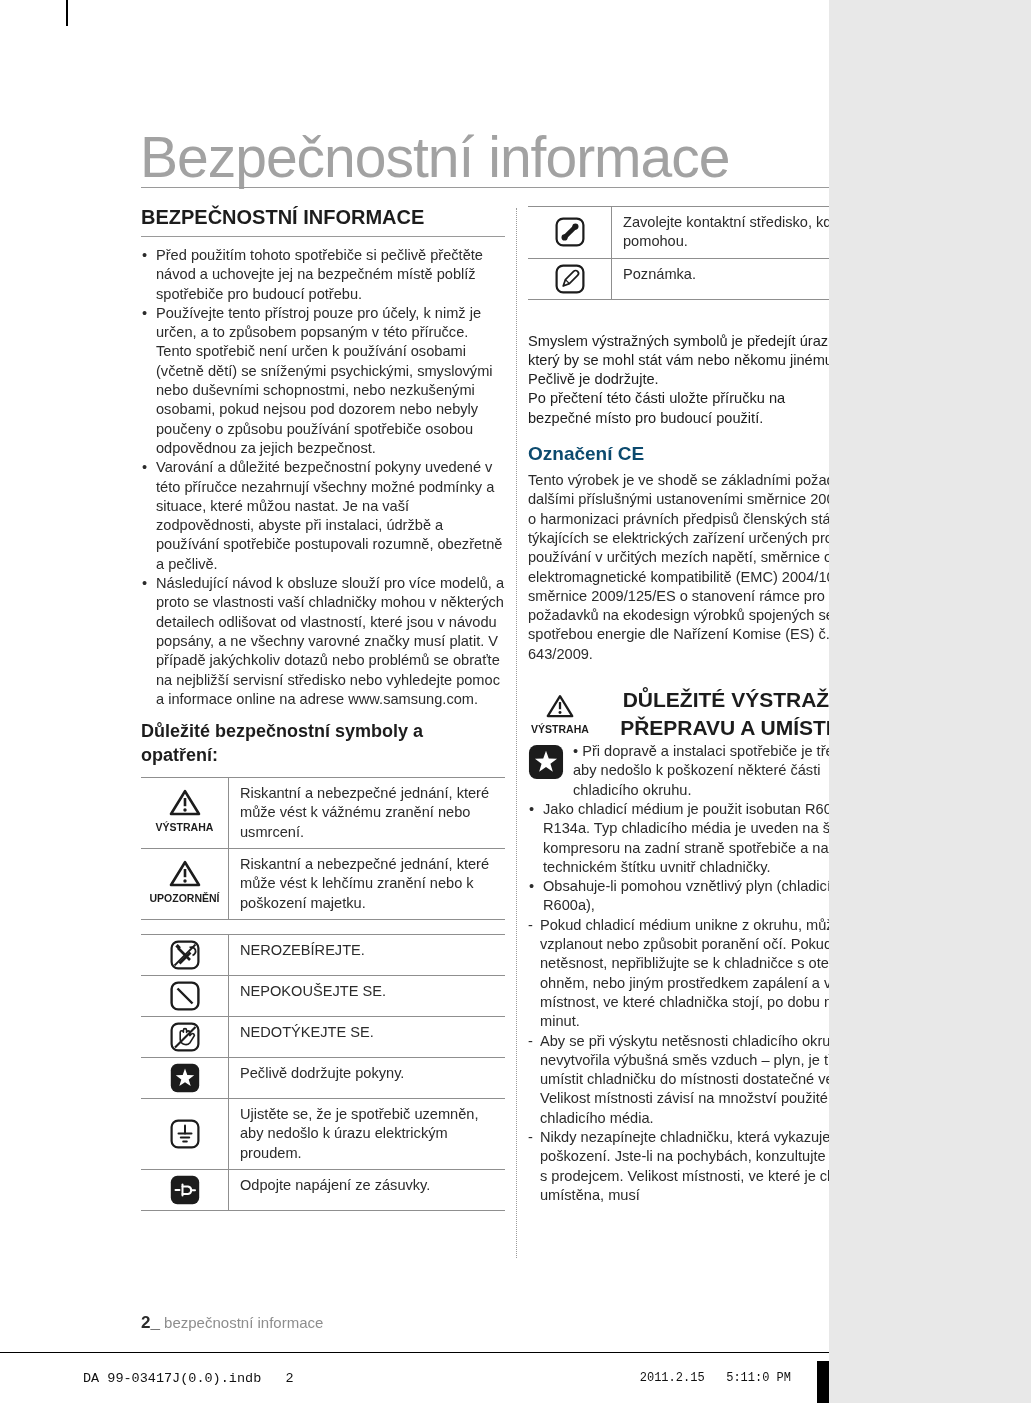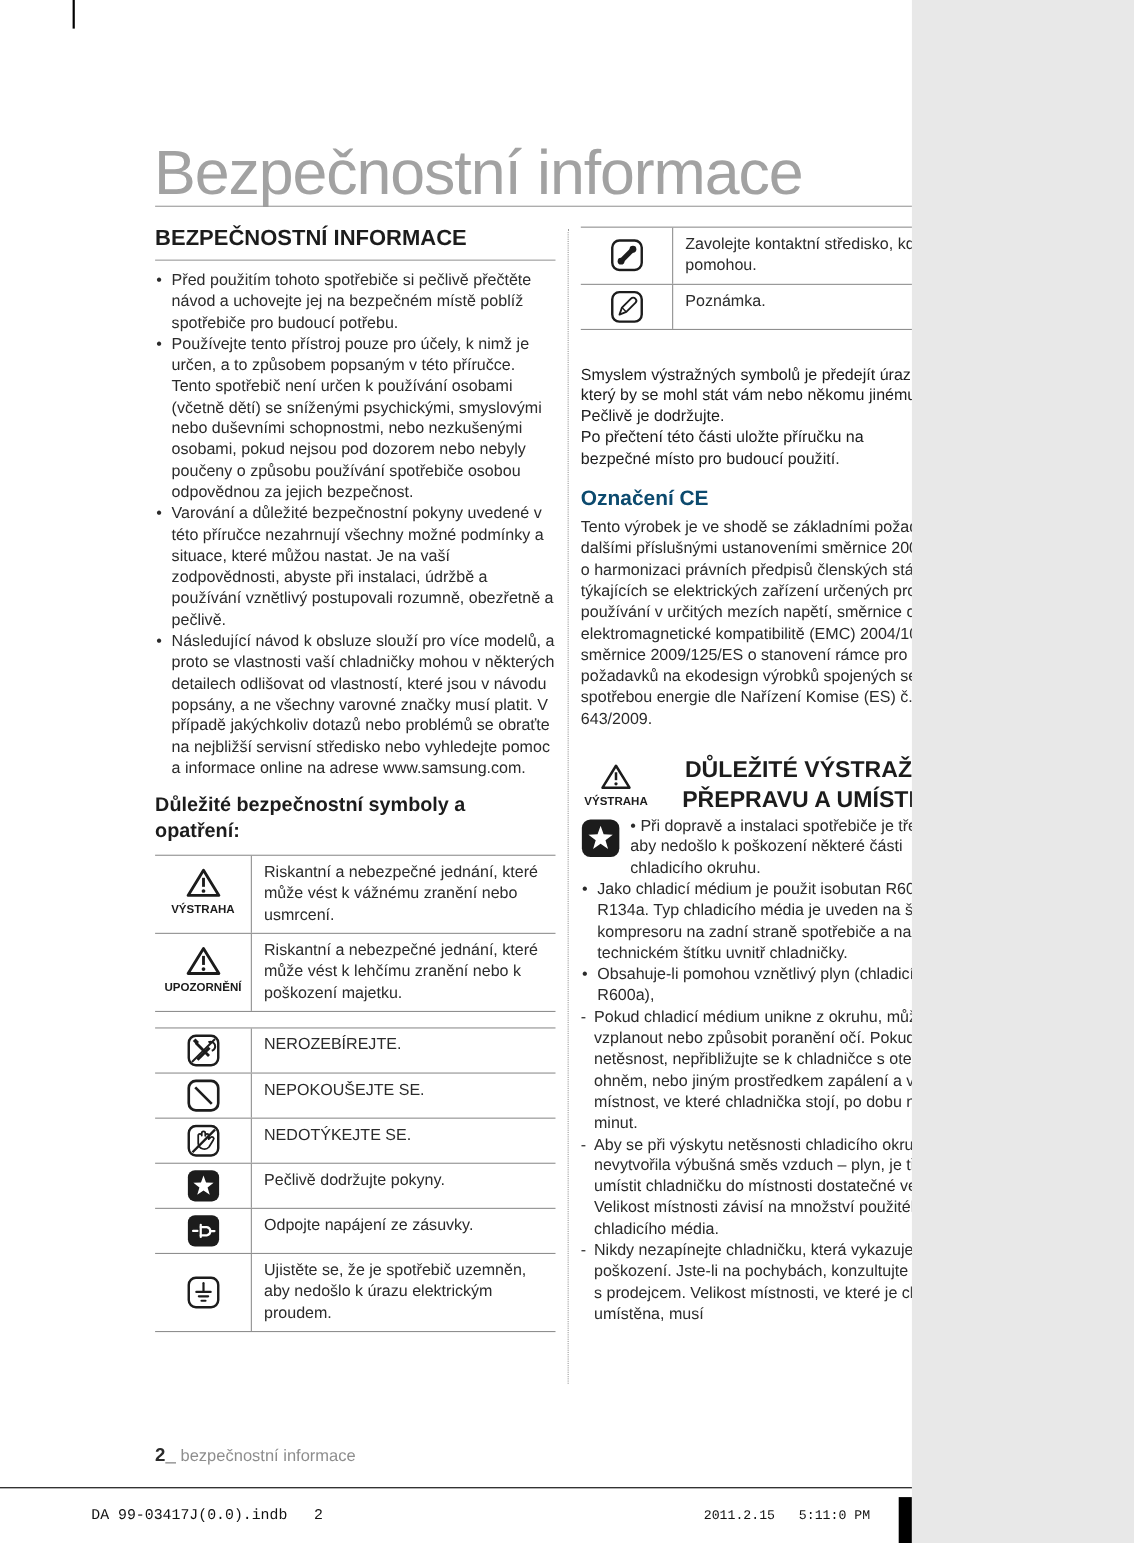--- a/index.html
+++ b/index.html
@@ -63,21 +63,21 @@
   <div class="doc-title">Bezpečnostní informace</div>
   <div class="title-rule"></div>
   <div class="col-divider"></div>
 
   <div class="col col-left">
     <h1 class="section">BEZPEČNOSTNÍ INFORMACE</h1>
 
     <ul class="bullets">
       <li>Před použitím tohoto spotřebiče si pečlivě přečtěte návod a uchovejte jej na bezpečném místě poblíž spotřebiče pro budoucí potřebu.</li>
       <li>Používejte tento přístroj pouze pro účely, k nimž je určen, a to způsobem popsaným v této příručce. Tento spotřebič není určen k používání osobami (včetně dětí) se sníženými psychickými, smyslovými nebo duševními schopnostmi, nebo nezkušenými osobami, pokud nejsou pod dozorem nebo nebyly poučeny o způsobu používání spotřebiče osobou odpovědnou za jejich bezpečnost.</li>
-      <li>Varování a důležité bezpečnostní pokyny uvedené v této příručce nezahrnují všechny možné podmínky a situace, které můžou nastat. Je na vaší zodpovědnosti, abyste při instalaci, údržbě a používání vznětlivý postupovali rozumně, obezřetně a pečlivě.</li>
+      <li>Varování a důležité bezpečnostní pokyny uvedené v této příručce nezahrnují všechny možné podmínky a situace, které můžou nastat. Je na vaší zodpovědnosti, abyste při instalaci, údržbě a používání spotřebiče postupovali rozumně, obezřetně a pečlivě.</li>
       <li>Následující návod k obsluze slouží pro více modelů, a proto se vlastnosti vaší chladničky mohou v některých detailech odlišovat od vlastností, které jsou v návodu popsány, a ne všechny varovné značky musí platit. V případě jakýchkoliv dotazů nebo problémů se obraťte na nejbližší servisní středisko nebo vyhledejte pomoc a informace online na adrese www.samsung.com.</li>
     </ul>
 
     <h2 class="sub">Důležité bezpečnostní symboly a opatření:</h2>
 
     <div class="tbl">
       <div class="tbl-row">
         <div class="tbl-icon">
           <svg width="32" height="27" viewBox="0 0 32 27">
             <path d="M16 2.2 L30 25 H2 Z" fill="#fff" stroke="#1c1c1c" stroke-width="2.6" stroke-linejoin="round"></path>
@@ -155,47 +155,47 @@
             <path d="M15 5.6 l2.3 6.5 6.9 0.2 -5.5 4.2 2 6.6 L15 19.2 l-5.7 3.9 2-6.6 -5.5-4.2 6.9-0.2z" fill="#fff"></path>
           </svg>
         </div>
         <div class="tbl-text">
             <span>Pečlivě dodržujte pokyny.</span>
           </div>
       </div>
       <div class="tbl-row">
         <div class="tbl-icon">
           <svg width="30" height="30" viewBox="0 0 30 30">
+            <rect x="1.6" y="1.6" width="26.8" height="26.8" rx="6.5" fill="#fff" stroke="#1c1c1c" stroke-width="2.2"></rect>
+            <g stroke="#1c1c1c" stroke-width="2" stroke-linecap="round">
+              <line x1="15" y1="6.5" x2="15" y2="14.5"></line>
+                <line x1="8.5" y1="14.5" x2="21.5" y2="14.5"></line>
+              <line x1="10.8" y1="18.5" x2="19.2" y2="18.5"></line>
+                <line x1="13.2" y1="22.5" x2="16.8" y2="22.5"></line>
+            </g>
+          </svg>
+        </div>
+        <div class="tbl-text">
+            <span>Ujistěte se, že je spotřebič uzemněn, aby nedošlo k úrazu elektrickým proudem.</span>
+          </div>
+      </div>
+      <div class="tbl-row">
+        <div class="tbl-icon">
+          <svg width="30" height="30" viewBox="0 0 30 30">
             <rect x="0.8" y="0.8" width="28.4" height="28.4" rx="6.5" fill="#1c1c1c"></rect>
             <g stroke="#fff" stroke-width="2" fill="none" stroke-linecap="round">
               <path d="M5.5 15 h4"></path>
                 <path d="M12.5 9.5 v11"></path>
               <path d="M12.5 11.5 h5.5 a3.8 3.8 0 0 1 0 7.5 h-5.5"></path>
                 <path d="M21.8 15.2 h3.2"></path>
             </g>
           </svg>
         </div>
         <div class="tbl-text">
             <span>Odpojte napájení ze zásuvky.</span>
-          </div>
-      </div>
-      <div class="tbl-row">
-        <div class="tbl-icon">
-          <svg width="30" height="30" viewBox="0 0 30 30">
-            <rect x="1.6" y="1.6" width="26.8" height="26.8" rx="6.5" fill="#fff" stroke="#1c1c1c" stroke-width="2.2"></rect>
-            <g stroke="#1c1c1c" stroke-width="2" stroke-linecap="round">
-              <line x1="15" y1="6.5" x2="15" y2="14.5"></line>
-                <line x1="8.5" y1="14.5" x2="21.5" y2="14.5"></line>
-              <line x1="10.8" y1="18.5" x2="19.2" y2="18.5"></line>
-                <line x1="13.2" y1="22.5" x2="16.8" y2="22.5"></line>
-            </g>
-          </svg>
-        </div>
-        <div class="tbl-text">
-            <span>Ujistěte se, že je spotřebič uzemněn, aby nedošlo k úrazu elektrickým proudem.</span>
           </div>
       </div>
     </div>
   </div>
 
   <div class="col col-right">
 
     <div class="tbl">
       <div class="tbl-row">
         <div class="tbl-icon narrow">

